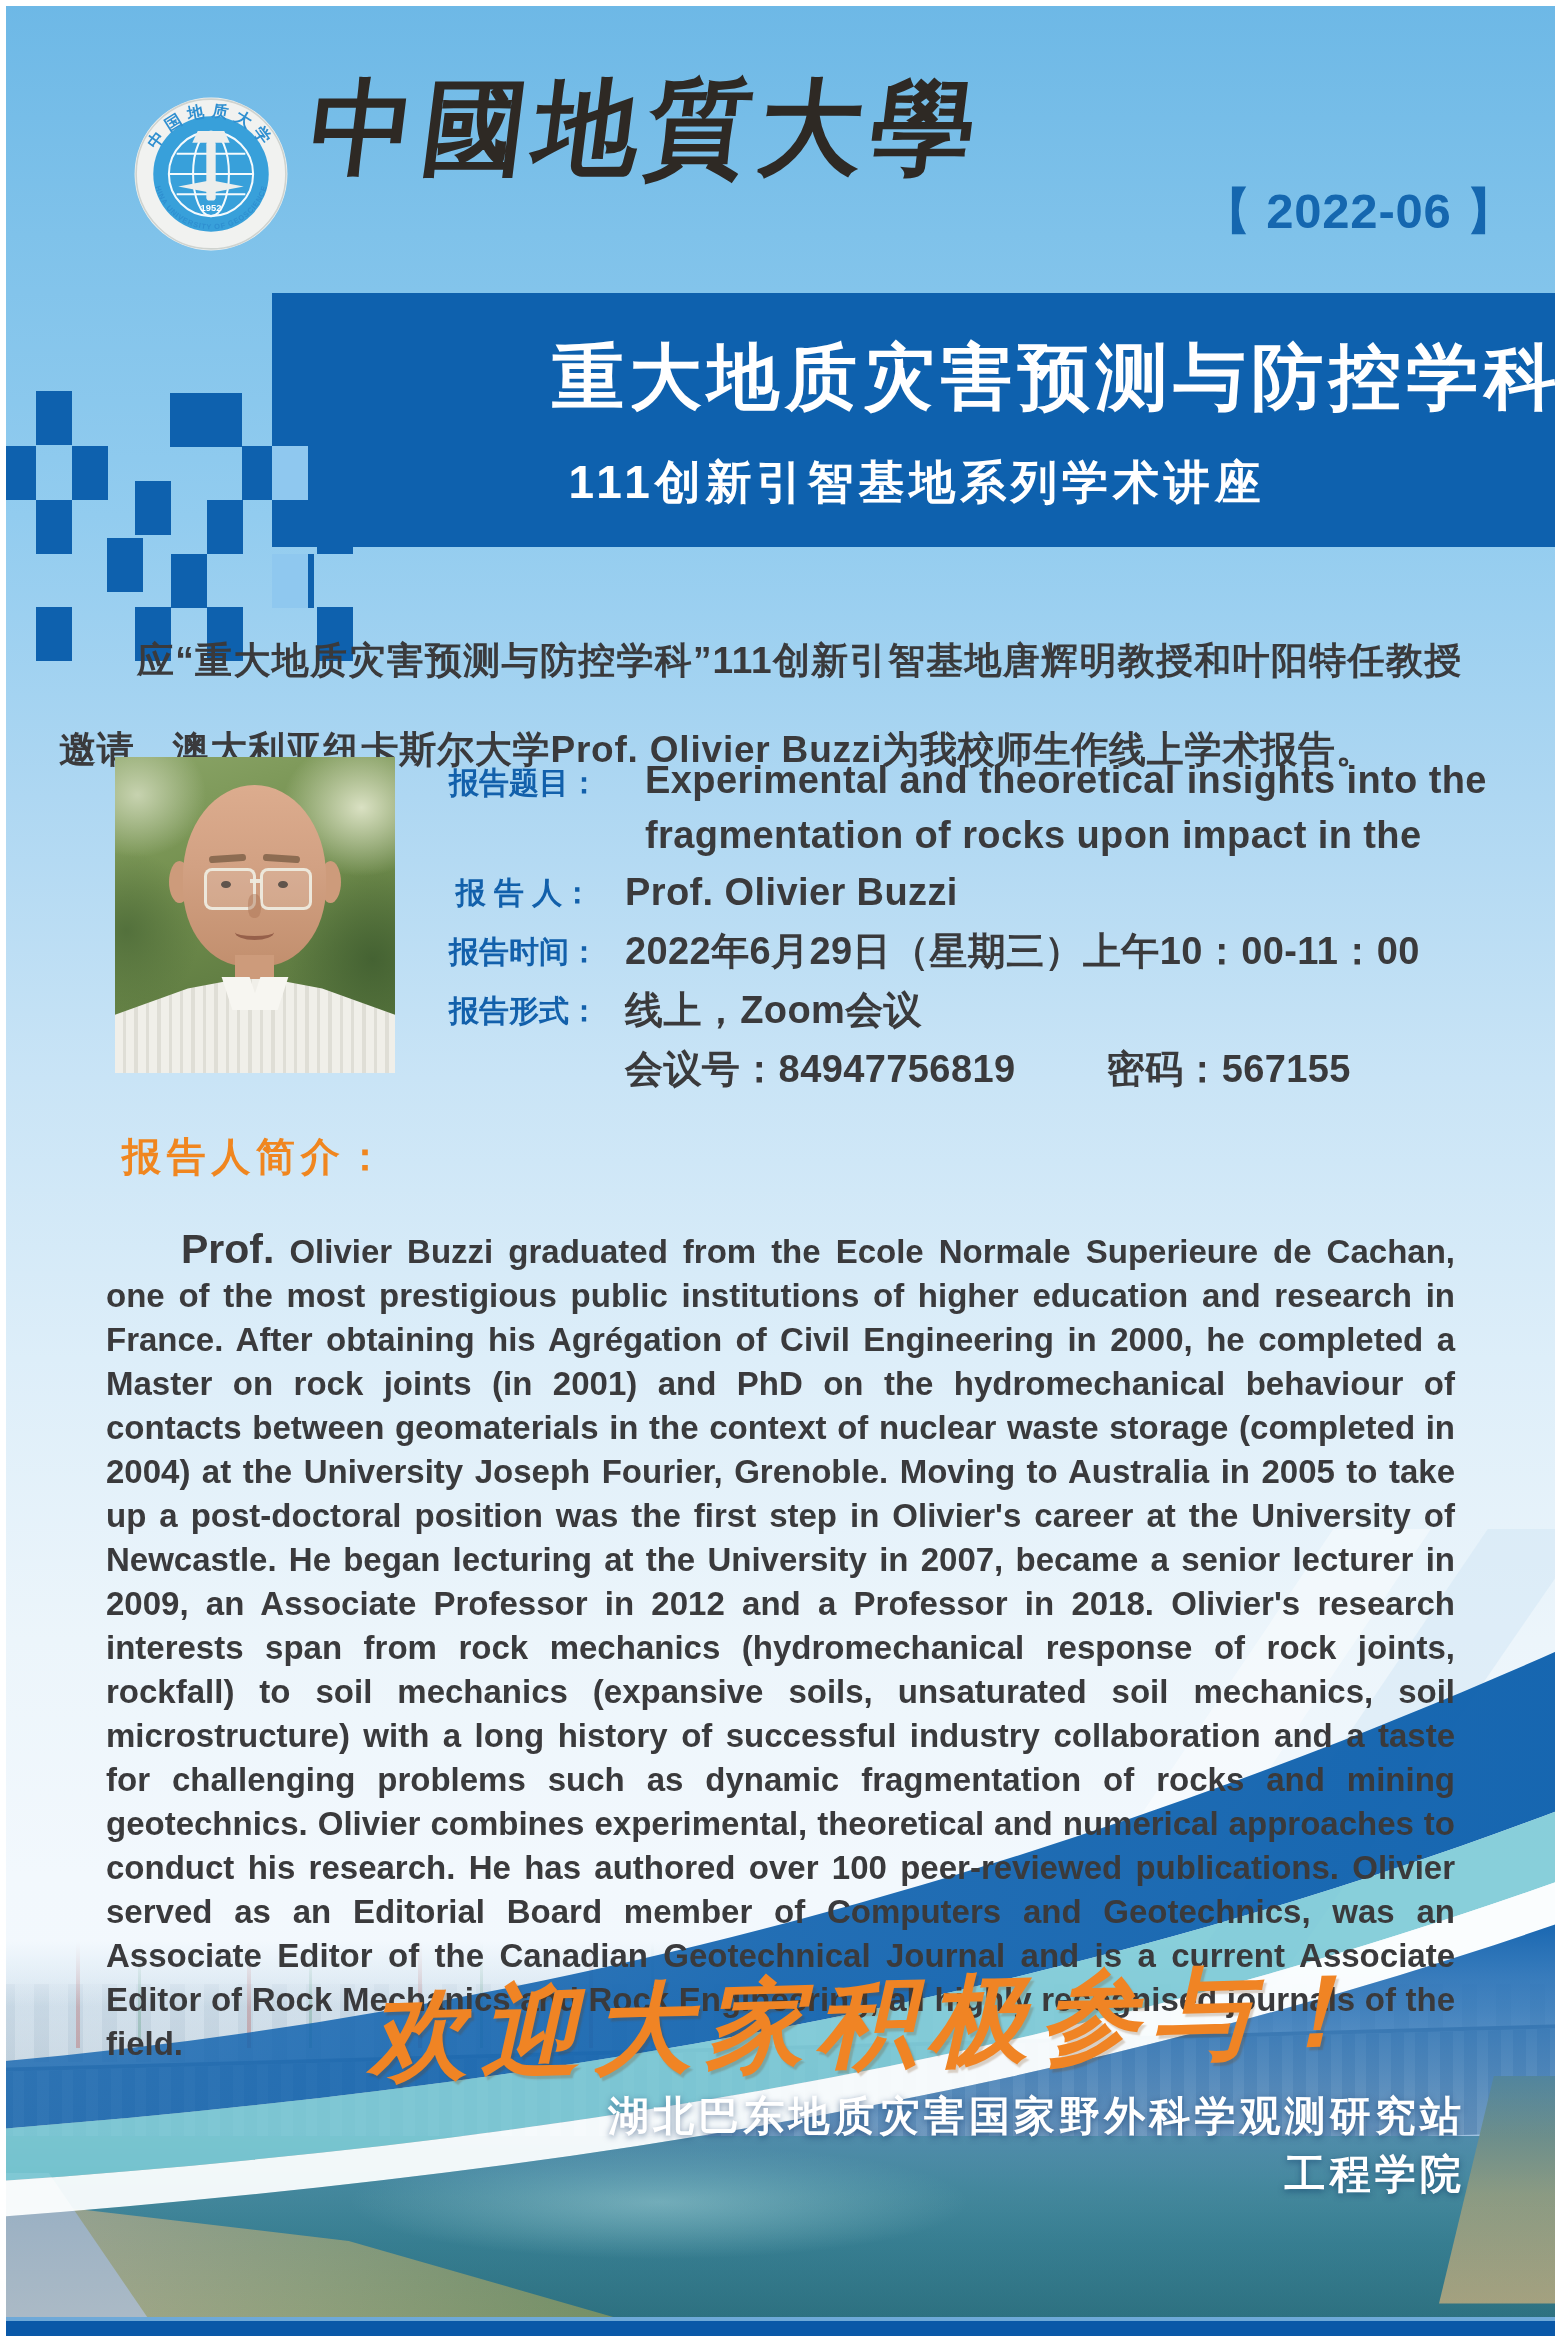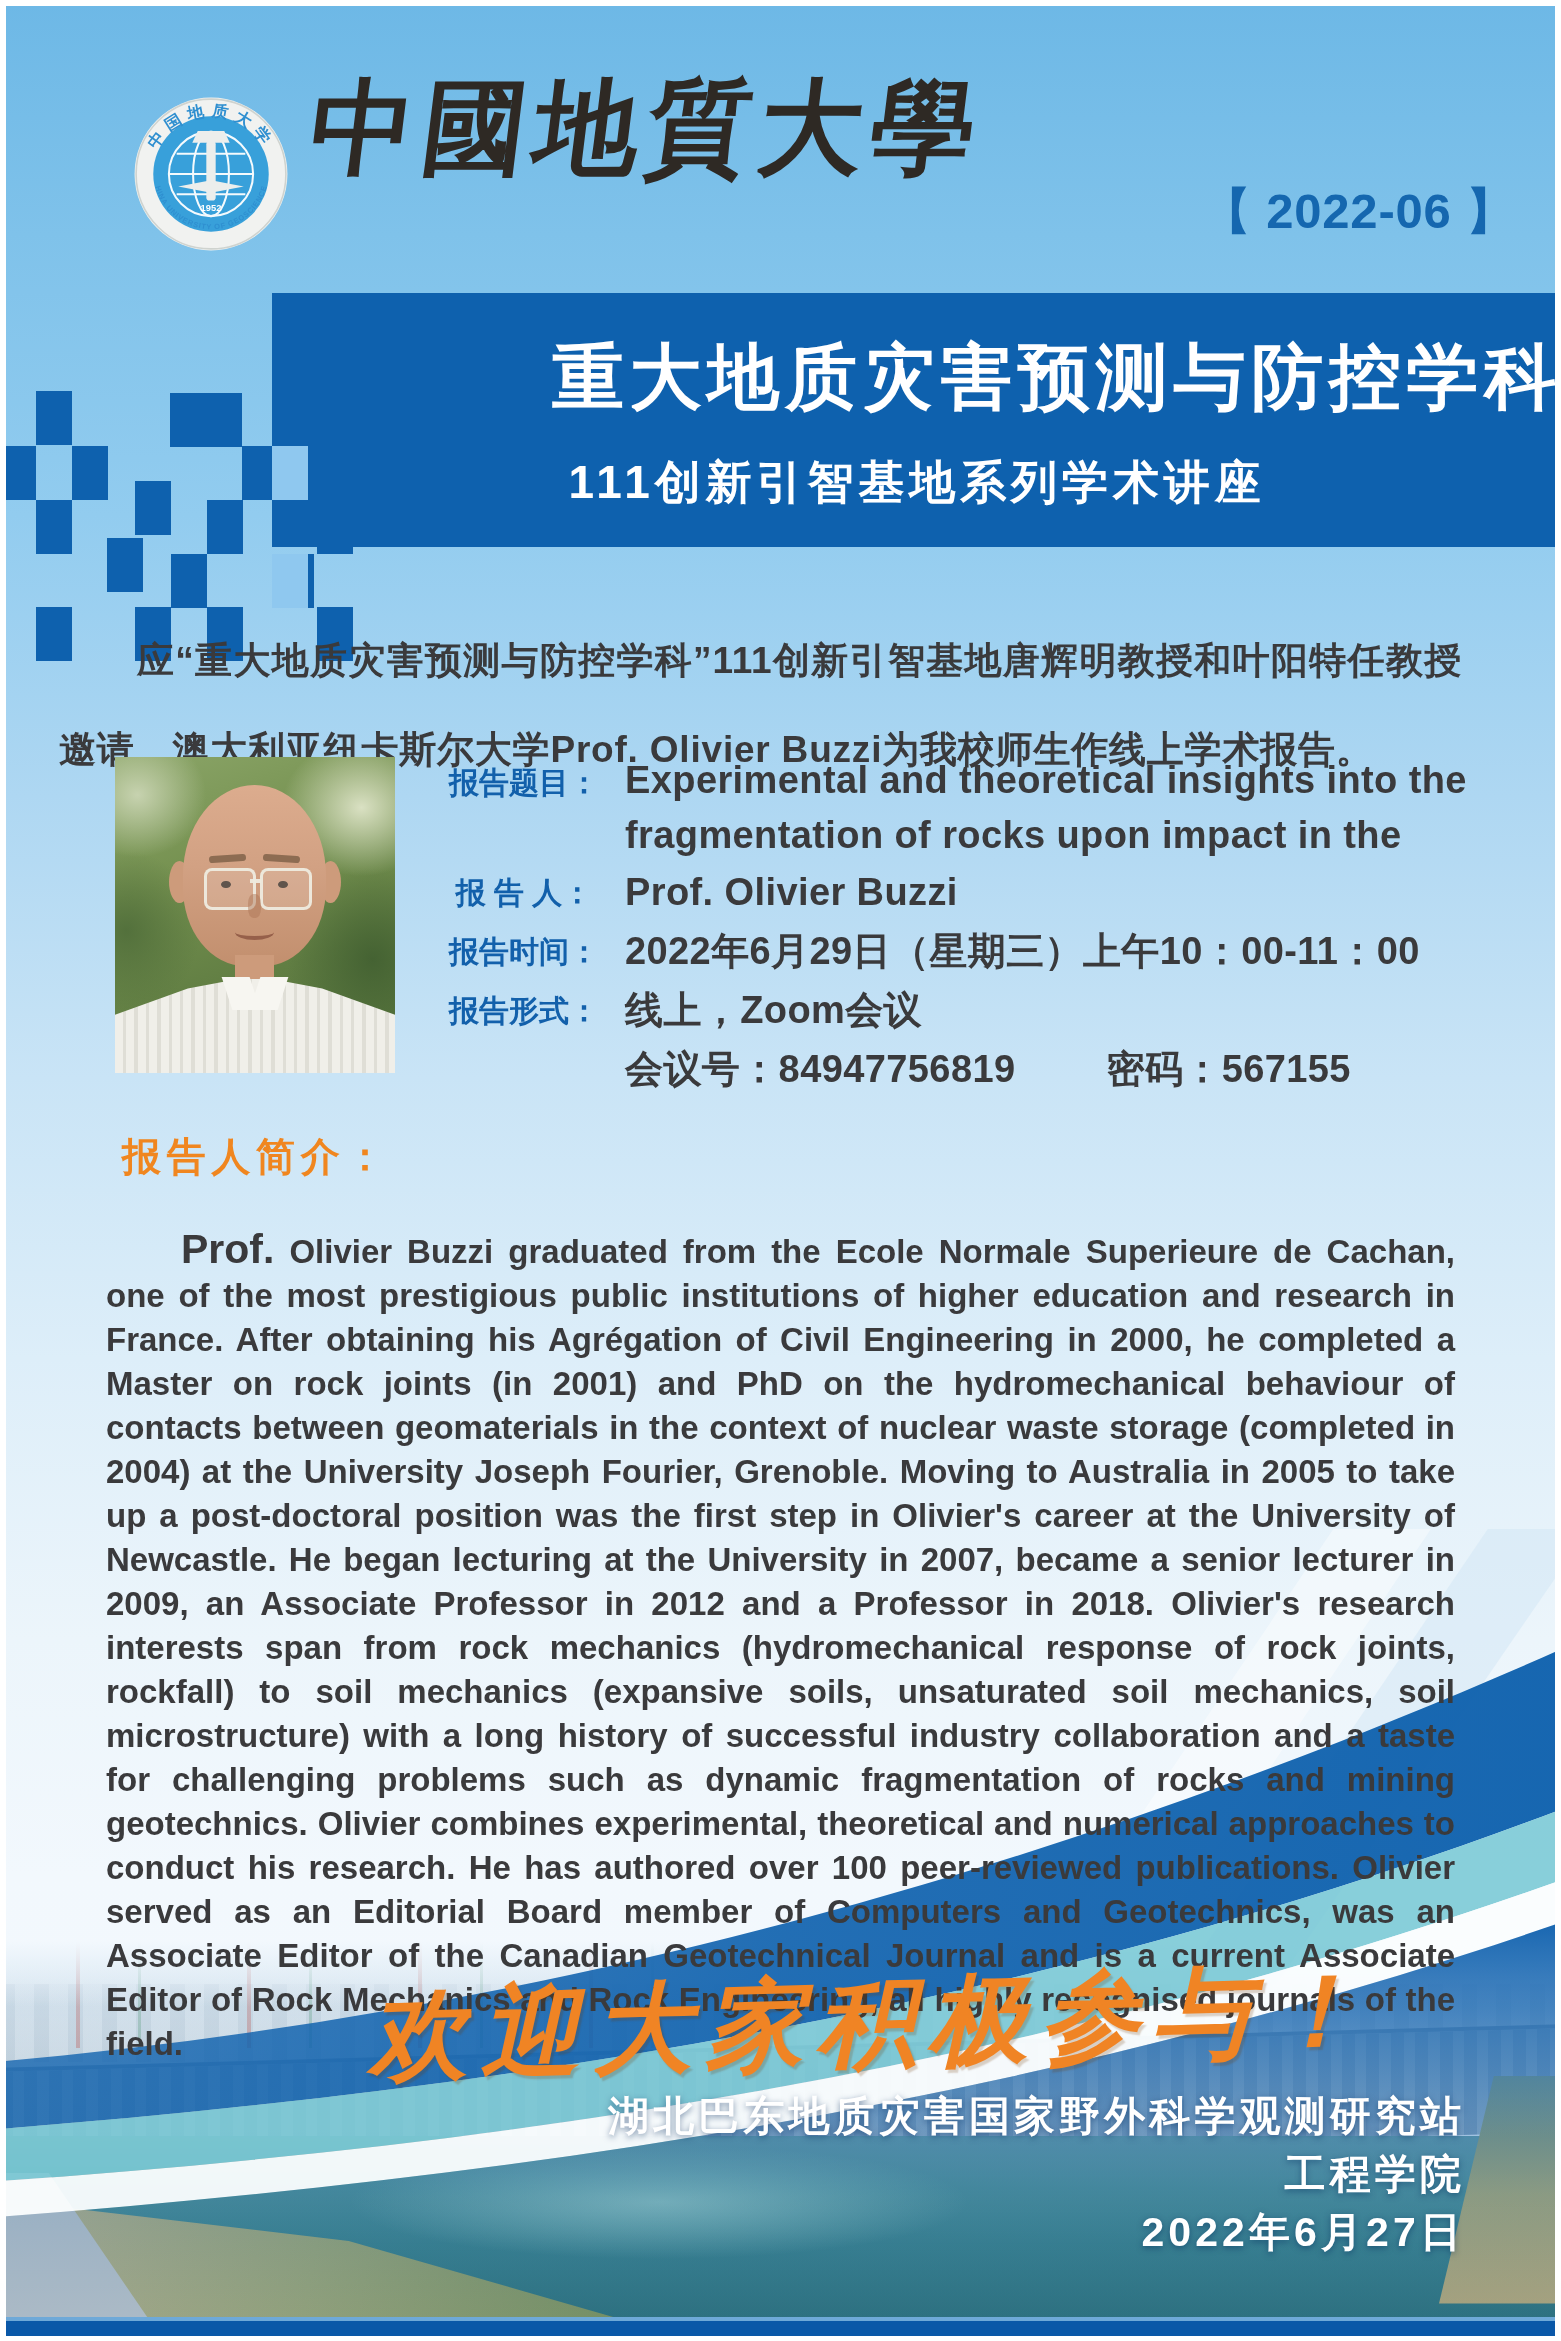--- a/index.html
+++ b/index.html
@@ -57,21 +57,21 @@
   .p-shirt{position:absolute;left:0;bottom:0;width:100%;height:94px;
     background:repeating-linear-gradient(90deg,#f0efe9 0 8.1px,#dfded6 8.1px 11.4px);
     clip-path:polygon(0 38%,26% 10%,44% 0,56% 0,74% 10%,100% 38%,100% 100%,0 100%);}
   .p-collar{position:absolute;bottom:63px;width:28px;height:33px;background:#f7f6f1;}
   .p-collar.l{left:112px;transform:skewX(18deg);} .p-collar.r{left:140px;transform:skewX(-18deg);}
 
   .detail-rows{position:absolute;left:423px;top:753px;width:1082px;z-index:6;}
   .row{display:flex;align-items:flex-start;}
   .lab{flex:none;width:202px;color:#1260ab;font-size:30px;font-weight:bold;line-height:59px;text-align:center;}
   .val{color:#3a3a3c;font-size:38px;font-weight:bold;line-height:59px;letter-spacing:0.4px;}
-  .val .tline{line-height:55px;}
+  .val .tline{line-height:55px;margin-left:20px;}
   .pw{margin-left:91px;}
 
   .bio-heading{position:absolute;left:122px;top:1130px;z-index:6;
     font-size:39px;font-weight:bold;color:#f0861f;letter-spacing:5.7px;}
   .bio{position:absolute;left:106px;right:106px;top:1194px;z-index:6;
     font-size:33px;font-weight:bold;color:#3a3a3c;line-height:44px;
     text-align:justify;text-indent:75px;}
   .bio-lead{font-size:41px;}
 
   
@@ -260,19 +260,18 @@
   </div>
 
   <div class="bio-heading">报告人简介：</div>
   <p class="bio"><span class="bio-lead">Prof.</span><span> Olivier Buzzi graduated from the Ecole Normale Superieure de Cachan, one of the most prestigious public institutions of higher education and research in France. After obtaining his Agrégation of Civil Engineering in 2000, he completed a Master on rock joints (in 2001) and PhD on the hydromechanical behaviour of contacts between geomaterials in the context of nuclear waste storage (completed in 2004) at the University Joseph Fourier, Grenoble. Moving to Australia in 2005 to take up a post-doctoral position was the first step in Olivier's career at the University of Newcastle. He began lecturing at the University in 2007, became a senior lecturer in 2009, an Associate Professor in 2012 and a Professor in 2018. Olivier's research interests span from rock mechanics (hydromechanical response of rock joints, rockfall) to soil mechanics (expansive soils, unsaturated soil mechanics, soil microstructure) with a long history of successful industry collaboration and a taste for challenging problems such as dynamic fragmentation of rocks and mining geotechnics. Olivier combines experimental, theoretical and numerical approaches to conduct his research. He has authored over 100 peer-reviewed publications. Olivier served as an Editorial Board member of Computers and Geotechnics, was an Associate Editor of the Canadian Geotechnical Journal and is a current Associate Editor of Rock Mechanics and Rock Engineering, all highly recognised journals of the field.</span></p>
 
   <div class="welcome">欢迎大家积极参与！</div>
 
   <div class="footer-info">
     <div>湖北巴东地质灾害国家野外科学观测研究站</div>
     <div>工程学院</div>
-    <div>2022年6月27日</div>
   </div>
 
   <div class="footer-bar"></div>
   <div class="frame"></div>
 </div>
 
 
 </body></html>

